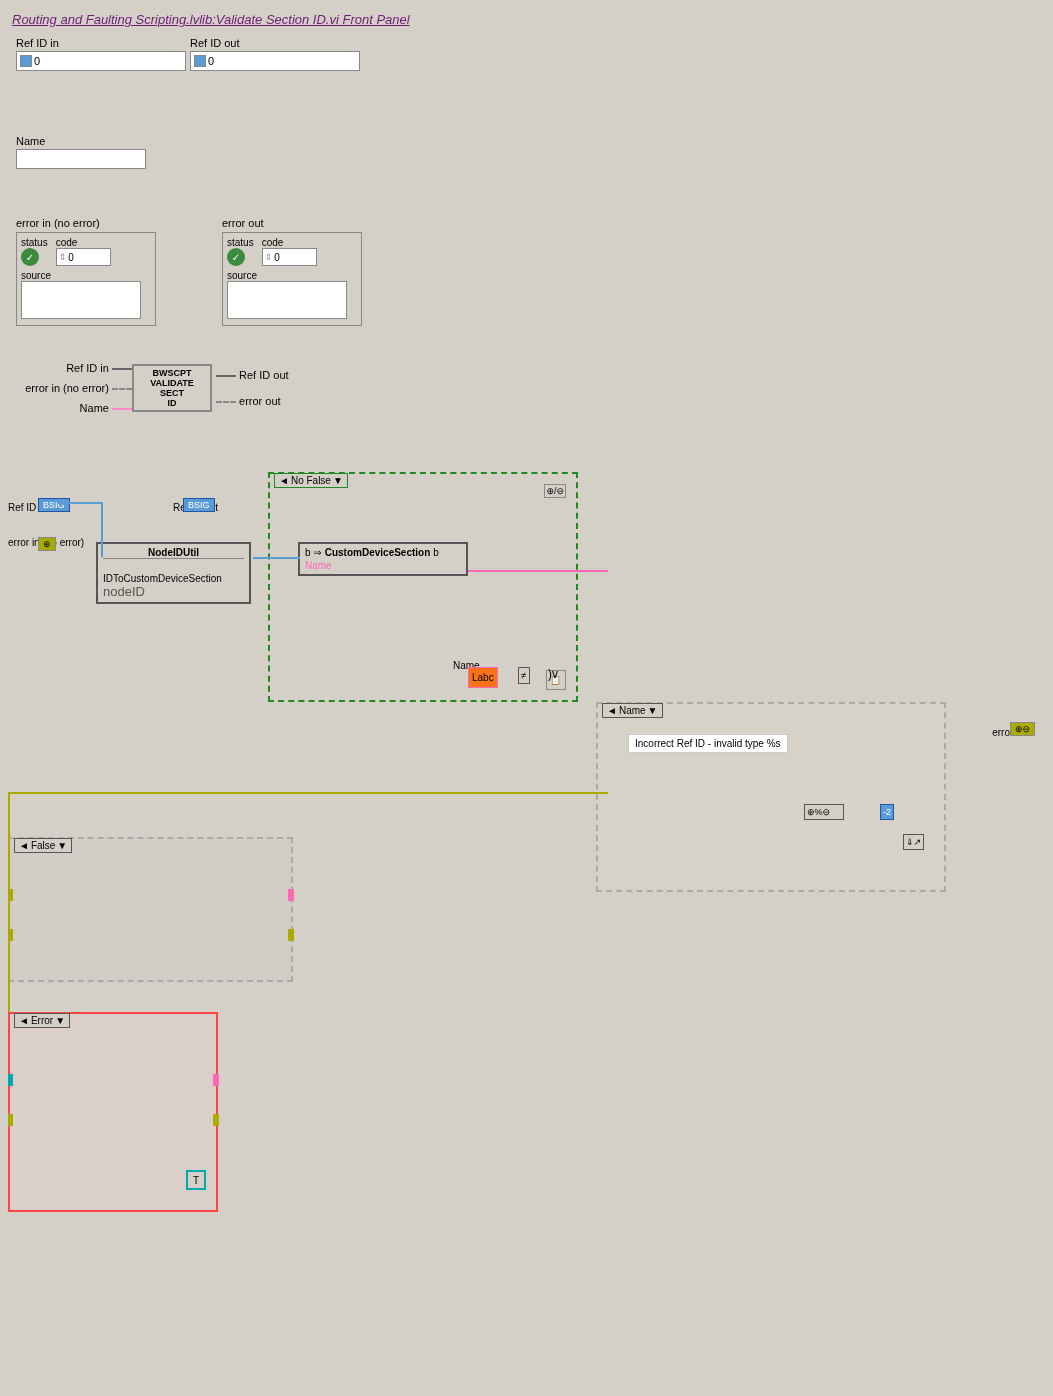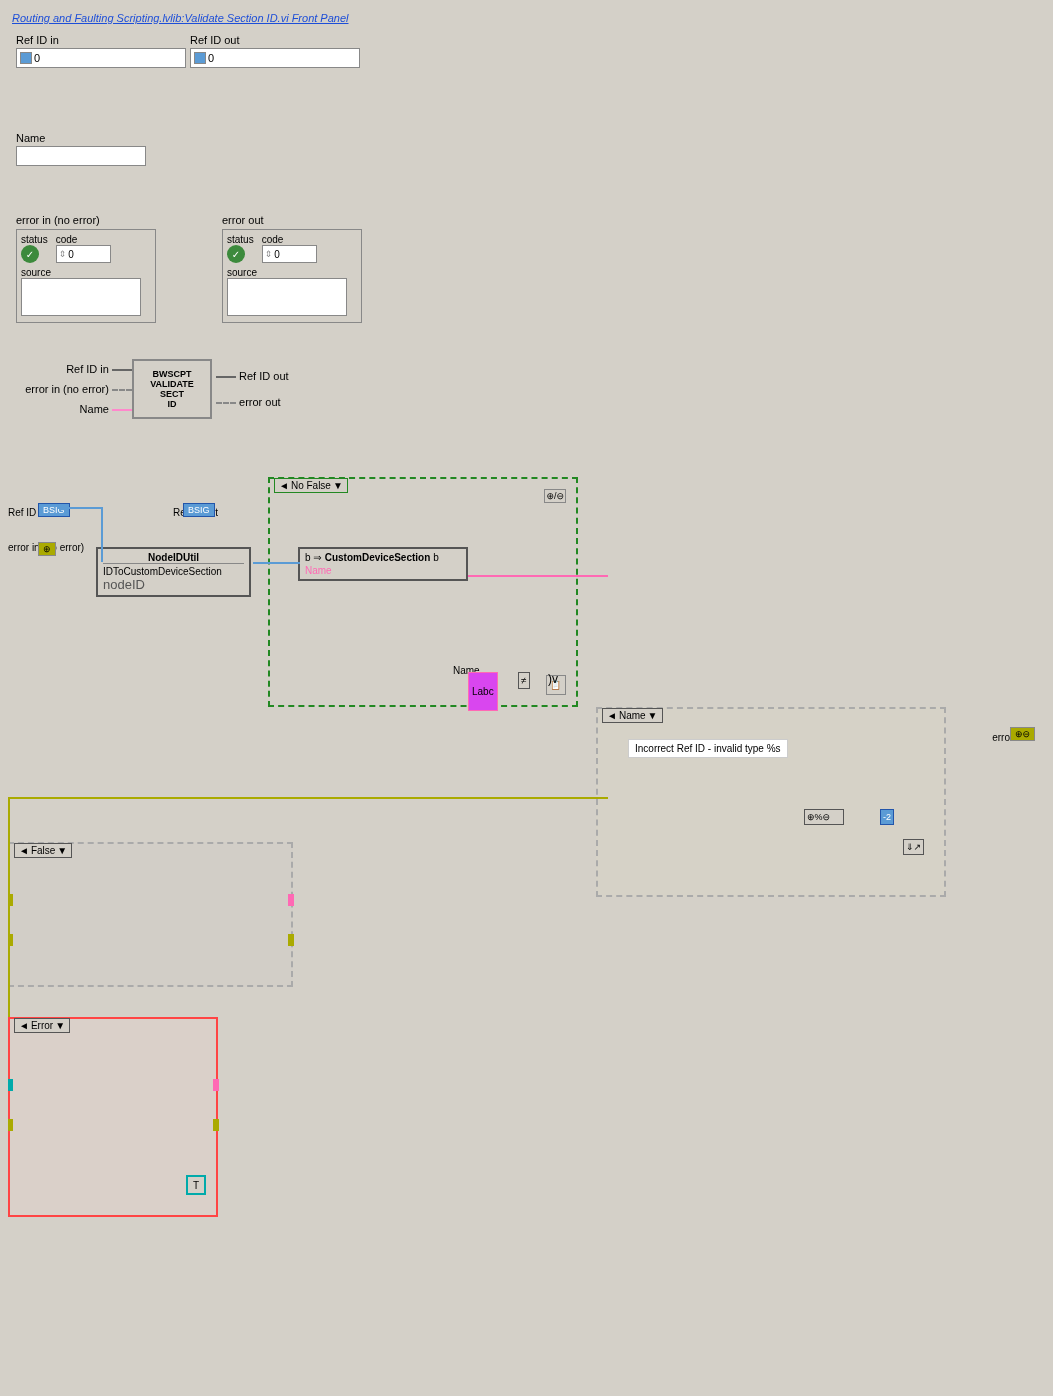--- a/index.html
+++ b/index.html
@@ -9,24 +9,24 @@
       font-size: 11px;
       width: 1053px;
       min-height: 1396px;
       padding: 8px;
       color: #000;
     }
 
     
     .section-title {
       font-style: italic;
-      font-size: 11px;
+      font-size: 13px;
       text-decoration: underline;
       margin-bottom: 6px;
-      color: #1d4ed8;
+      color: #701a75;
     }
 
     
     .front-panel {
       background: #d4d0c8;
       padding: 4px;
       margin-bottom: 16px;
     }
 
     .fp-field-label {
@@ -71,23 +71,23 @@
       font-size: 10px;
     }
 
     .error-grid {
       display: grid;
       grid-template-columns: 200px 200px;
       gap: 6px;
     }
 
     .pink-label {
-      background: #d946ef;
+      background: #f97316;
       border: 1px solid #ff69b4;
-      padding: 13px 3px;
+      padding: 4px 3px;
       font-size: 10px;
     }
 
     .fp-section-wrapper {
       background: #d4d0c8;
       width: 350px;
       padding: 4px;
     }
 
     .block-diagram-area {
@@ -194,21 +194,21 @@
       <div>
         <span>error in (no error)</span>
         <span style="display:inline-block; width:20px; border-top:2px dashed #888; vertical-align:middle;"></span>
       </div>
       <div>
         <span>Name</span>
         <span style="display:inline-block; width:20px; border-top:2px solid #ff88cc; vertical-align:middle;"></span>
       </div>
     </div>
 
-    <div style="background:#d4d0c8; border:2px solid #888; width:80px; height:60px; display:flex; flex-direction:column; align-items:center; justify-content:center; font-size:9px; font-weight:bold; text-align:center;">
+    <div style="background:#d4d0c8; border:2px solid #888; width:80px; height:48px; display:flex; flex-direction:column; align-items:center; justify-content:center; font-size:9px; font-weight:bold; text-align:center;">
       <div>BWSCPT</div>
       <div>VALIDATE</div>
       <div>SECT</div>
       <div>ID</div>
     </div>
 
     <div style="display:flex; flex-direction:column; gap:14px; width:150px; font-size:11px; padding-left:4px;">
       <div>
         <span style="display:inline-block; width:20px; border-top:2px solid #666; vertical-align:middle;"></span>
         <span>Ref ID out</span>
@@ -245,21 +245,21 @@
         <span>◄</span>
         <span>No False</span>
         <span>▼</span>
       </div>
 
       <div style="position:absolute; top:10px; right:10px; font-size:9px; border:1px solid #888; padding:1px;">⊕/⊖</div>
       <div style="position:absolute; bottom:10px; right:10px; border:1px solid #888; width:20px; height:20px; font-size:9px; display:flex; align-items:center; justify-content:center;">📋</div>
     </div>
 
     <div style="position:absolute; top:100px; left:88px; background:#d4d0c8; border:2px solid #555; padding:3px 5px; font-size:10px; width:155px;">
-      <div style="text-align:center; font-weight:bold; border-bottom:1px solid #888; margin-bottom:2px;">NodeIDUtil</div>
+      <div style="text-align:center; font-weight:bold; border-bottom:1px solid #888; margin-bottom:14px;">NodeIDUtil</div>
       <div>IDToCustomDeviceSection</div>
       <div style="font-size:13px; color:#555;">nodeID</div>
     </div>
 
     <div style="position:absolute; top:100px; left:290px; background:#d4d0c8; border:2px solid #555; padding:3px 5px; font-size:10px; width:170px;">
       <div style="display:flex; align-items:center; gap:3px; margin-bottom:2px;">
         <span>b ⇒</span>
         <span style="font-weight:bold;">CustomDeviceSection</span>
         <span>b</span>
       </div>

